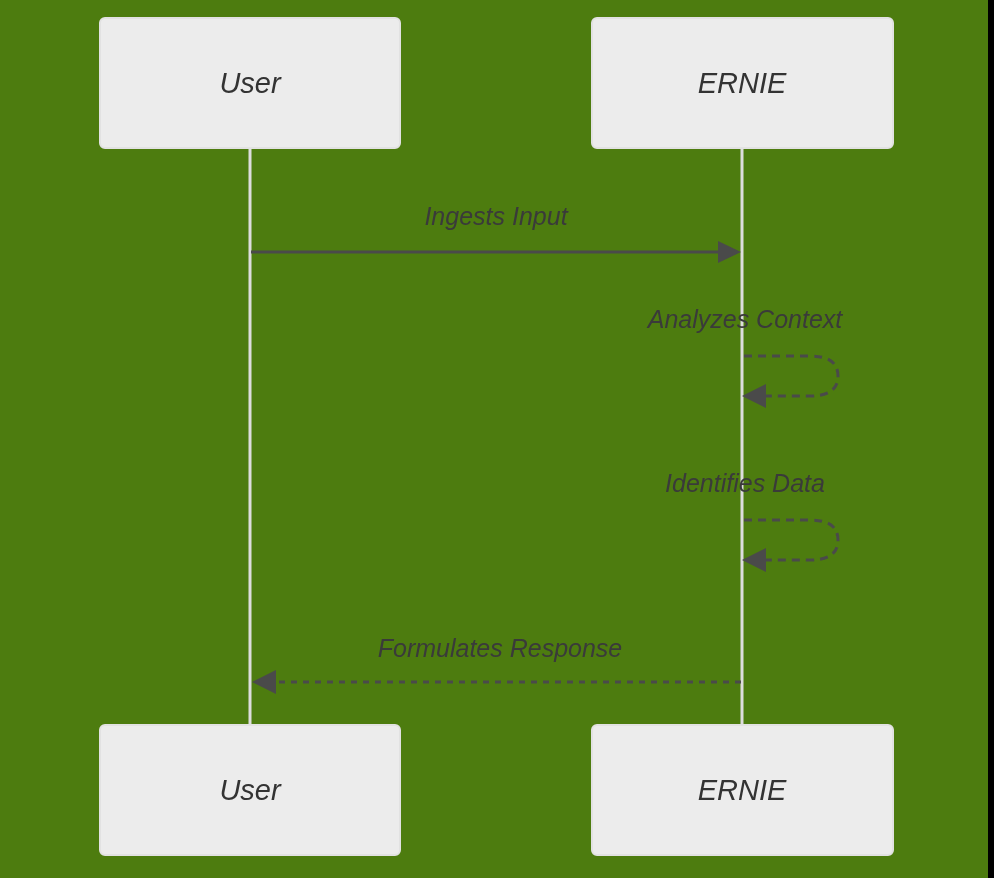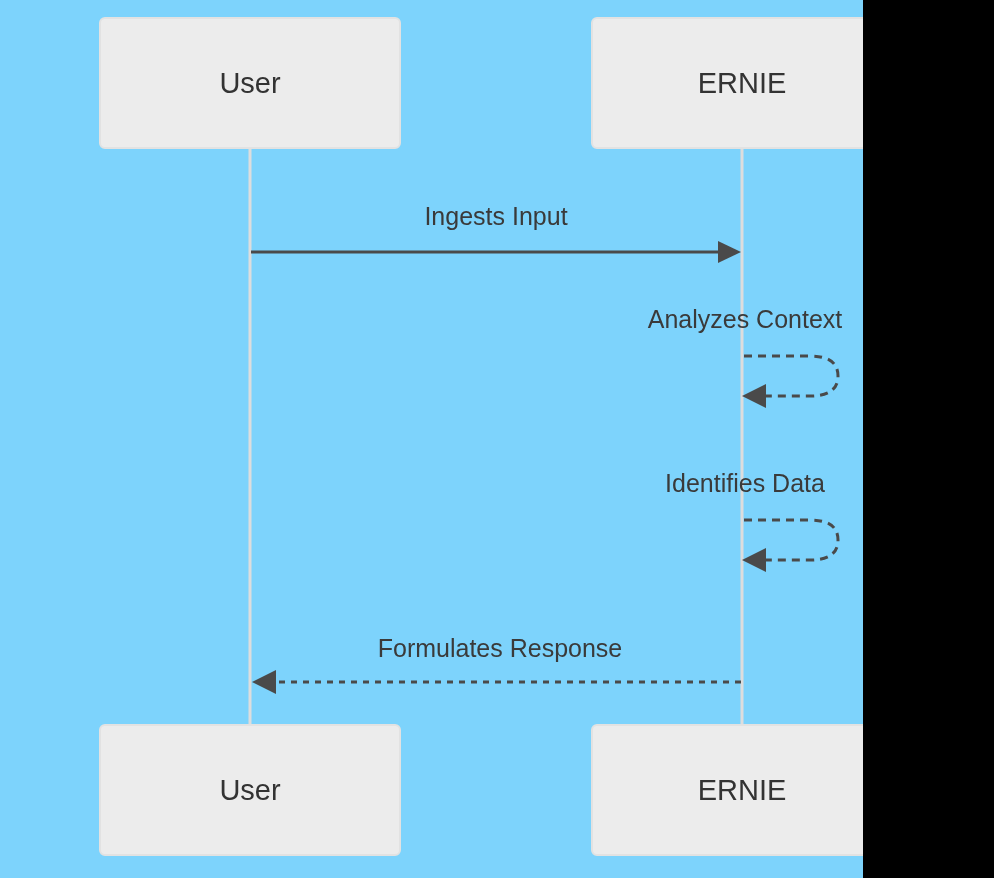--- a/index.html
+++ b/index.html
@@ -5,24 +5,25 @@
   html, body {
     margin: 0;
     padding: 0;
     background: #000000;
   }
   body {
     font-family: "Liberation Sans", sans-serif;
   }
   #diagram-root {
     position: relative;
-    width: 863px;
+    width: 988px;
     height: 878px;
-    background: #7dd3fc;
+    background: #4d7c0f;
     overflow: hidden;
+    font-style: italic;
   }
   #sequence-svg {
     position: absolute;
     top: 0;
     left: 0;
     width: 994px;
     height: 878px;
     display: block;
   }
   .actor-box-rect {

